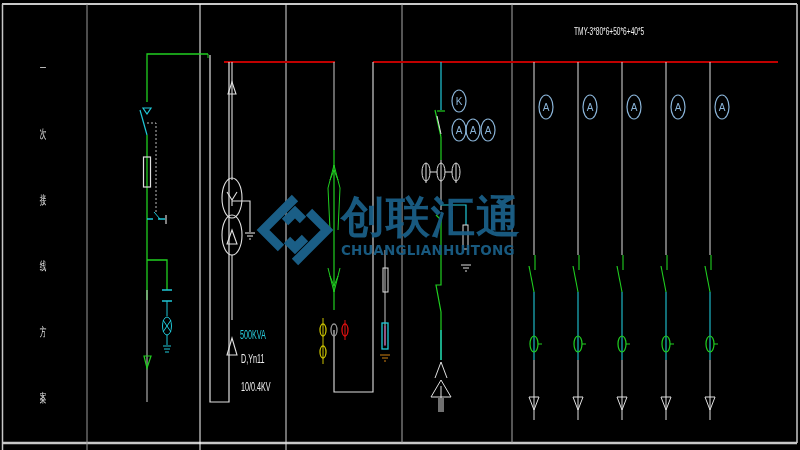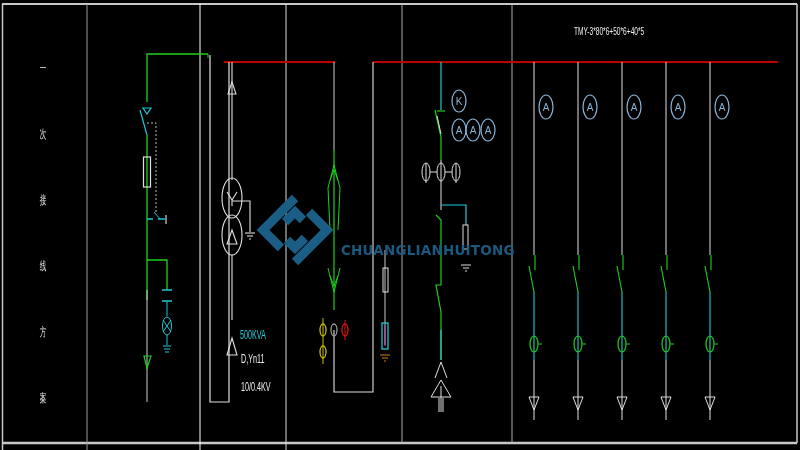--- a/index.html
+++ b/index.html
@@ -224,14 +224,15 @@
 
 <div class="wm">
   <svg class="wm-logo" viewBox="0 0 80 76">
     <g fill="none" stroke="#1a5e86" stroke-width="9" stroke-linejoin="miter">
       <path d="M40,6 L8,38 L26,56"></path>
       <path d="M40,70 L72,38 L54,20"></path>
       <path d="M30,30 L40,20 L48,28"></path>
       <path d="M50,46 L40,56 L32,48"></path>
     </g>
   </svg>
+  <div class="wm-cn">创联汇通</div>
   <div class="wm-en">CHUANGLIANHUITONG</div>
 </div>
 
 </body></html>

